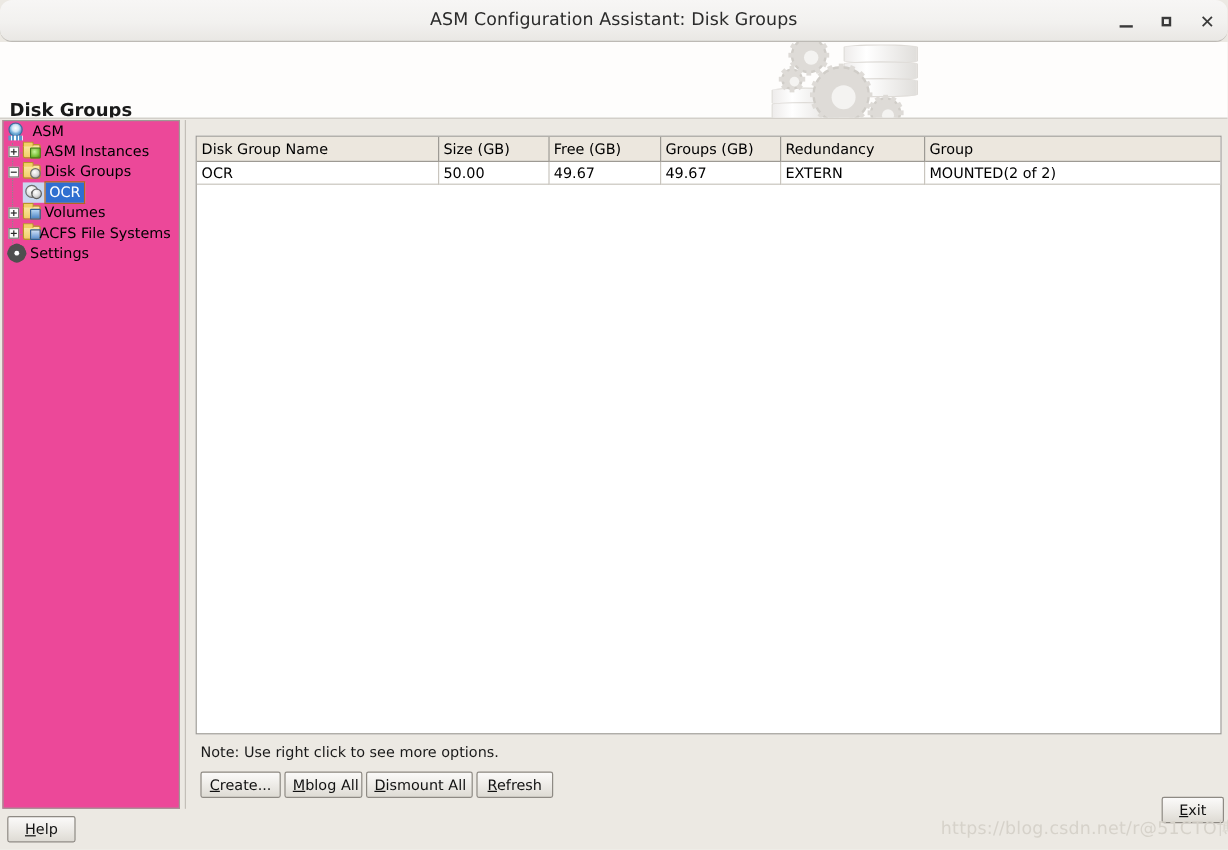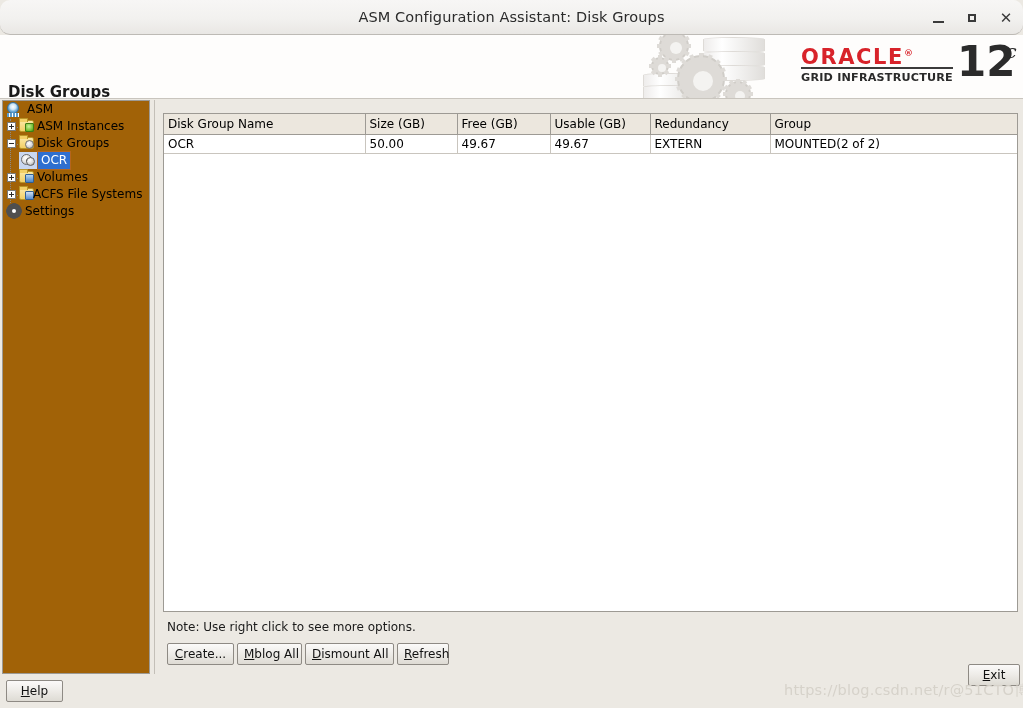--- a/index.html
+++ b/index.html
@@ -75,21 +75,21 @@
   }
   #ver-c {
     position: absolute; left: 205px; top: 2px;
     font-family: "DejaVu Serif", serif;
     font-size: 19px; font-style: italic; color: #2b2b2b;
   }
 
   
   #tree-panel {
     position: absolute; left: 2px; top: 100px; width: 148px; height: 574px;
-    background: #a16207;
+    background: #ec4899;
     border: 1px solid #9d9a94;
     overflow: hidden;
   }
   #split-divider {
     position: absolute; left: 152px; top: 100px; width: 7px; height: 574px;
     background: #ece9e3;
   }
   #split-divider::after {
     content:""; position:absolute; left:2px; top:0; width:1px; height:574px; background:#c3bfb8;
   }
@@ -228,21 +228,21 @@
     text-align: center;
     cursor: default;
     padding: 0 6px;
     white-space: nowrap;
   }
   .btn u { text-decoration: underline; }
 
   #btn-create   { left: 167px; top: 643px; width: 67px; }
   #btn-mountall { left: 237px; top: 643px; width: 65px; }
   #btn-dismount { left: 305px; top: 643px; width: 89px; }
-  #btn-refresh  { left: 397px; top: 643px; width: 52px; }
+  #btn-refresh  { left: 397px; top: 643px; width: 64px; }
   #btn-help     { left: 6px;   top: 680px; width: 57px; }
   #btn-exit     { left: 968px; top: 664px; width: 52px; }
 
   
   #watermark {
     position: absolute; left: 784px; top: 681px;
     font-size: 14.5px; color: #d6d2ca;
     font-family: "DejaVu Sans", sans-serif;
     white-space: nowrap;
     letter-spacing: 0.2px;
@@ -339,29 +339,20 @@
           <i style="transform:rotate(30deg)"></i>
         <i style="transform:rotate(60deg)"></i>
           <i style="transform:rotate(90deg)"></i>
         <i style="transform:rotate(120deg)"></i>
           <i style="transform:rotate(150deg)"></i>
       </div>
       <div class="hub" style="left:8px; top:8px; width:10px; height:10px;"></div>
     </div>
   </div>
 
-  <div id="oracle-logo-wrap">
-    <div id="oracle-word">
-      <span>ORACLE</span><span id="oracle-reg">®</span>
-    </div>
-    <div id="oracle-rule"></div>
-    <div id="grid-infra">GRID INFRASTRUCTURE</div>
-    <div id="ver-num">12</div>
-    <div id="ver-c">c</div>
-  </div>
 </div>
 
 <div id="tree-panel">
 
   <div class="tline-v" style="left:7px; top:18px; height:96px;"></div>
 
   <div class="tline-v" style="left:24px; top:52px; height:11px;"></div>
   <div class="tline-h" style="left:24px; top:60px; width:10px;"></div>
 
   <div class="tline-h" style="left:11px; top:26px; width:6px;"></div>
@@ -424,21 +415,21 @@
 
 <div id="split-divider"></div>
 
 <div id="table-panel">
   <table id="tbl">
     <thead>
       <tr>
         <th style="width:201px;">Disk Group Name</th>
         <th style="width:92px;">Size (GB)</th>
         <th style="width:93px;">Free (GB)</th>
-        <th style="width:100px;">Usable (GB)</th>
+        <th style="width:100px;">Groups (GB)</th>
         <th style="width:120px;">Redundancy</th>
         <th>Group</th>
       </tr>
     </thead>
     <tbody>
       <tr>
         <td>OCR</td>
         <td>50.00</td>
         <td>49.67</td>
         <td>49.67</td>

